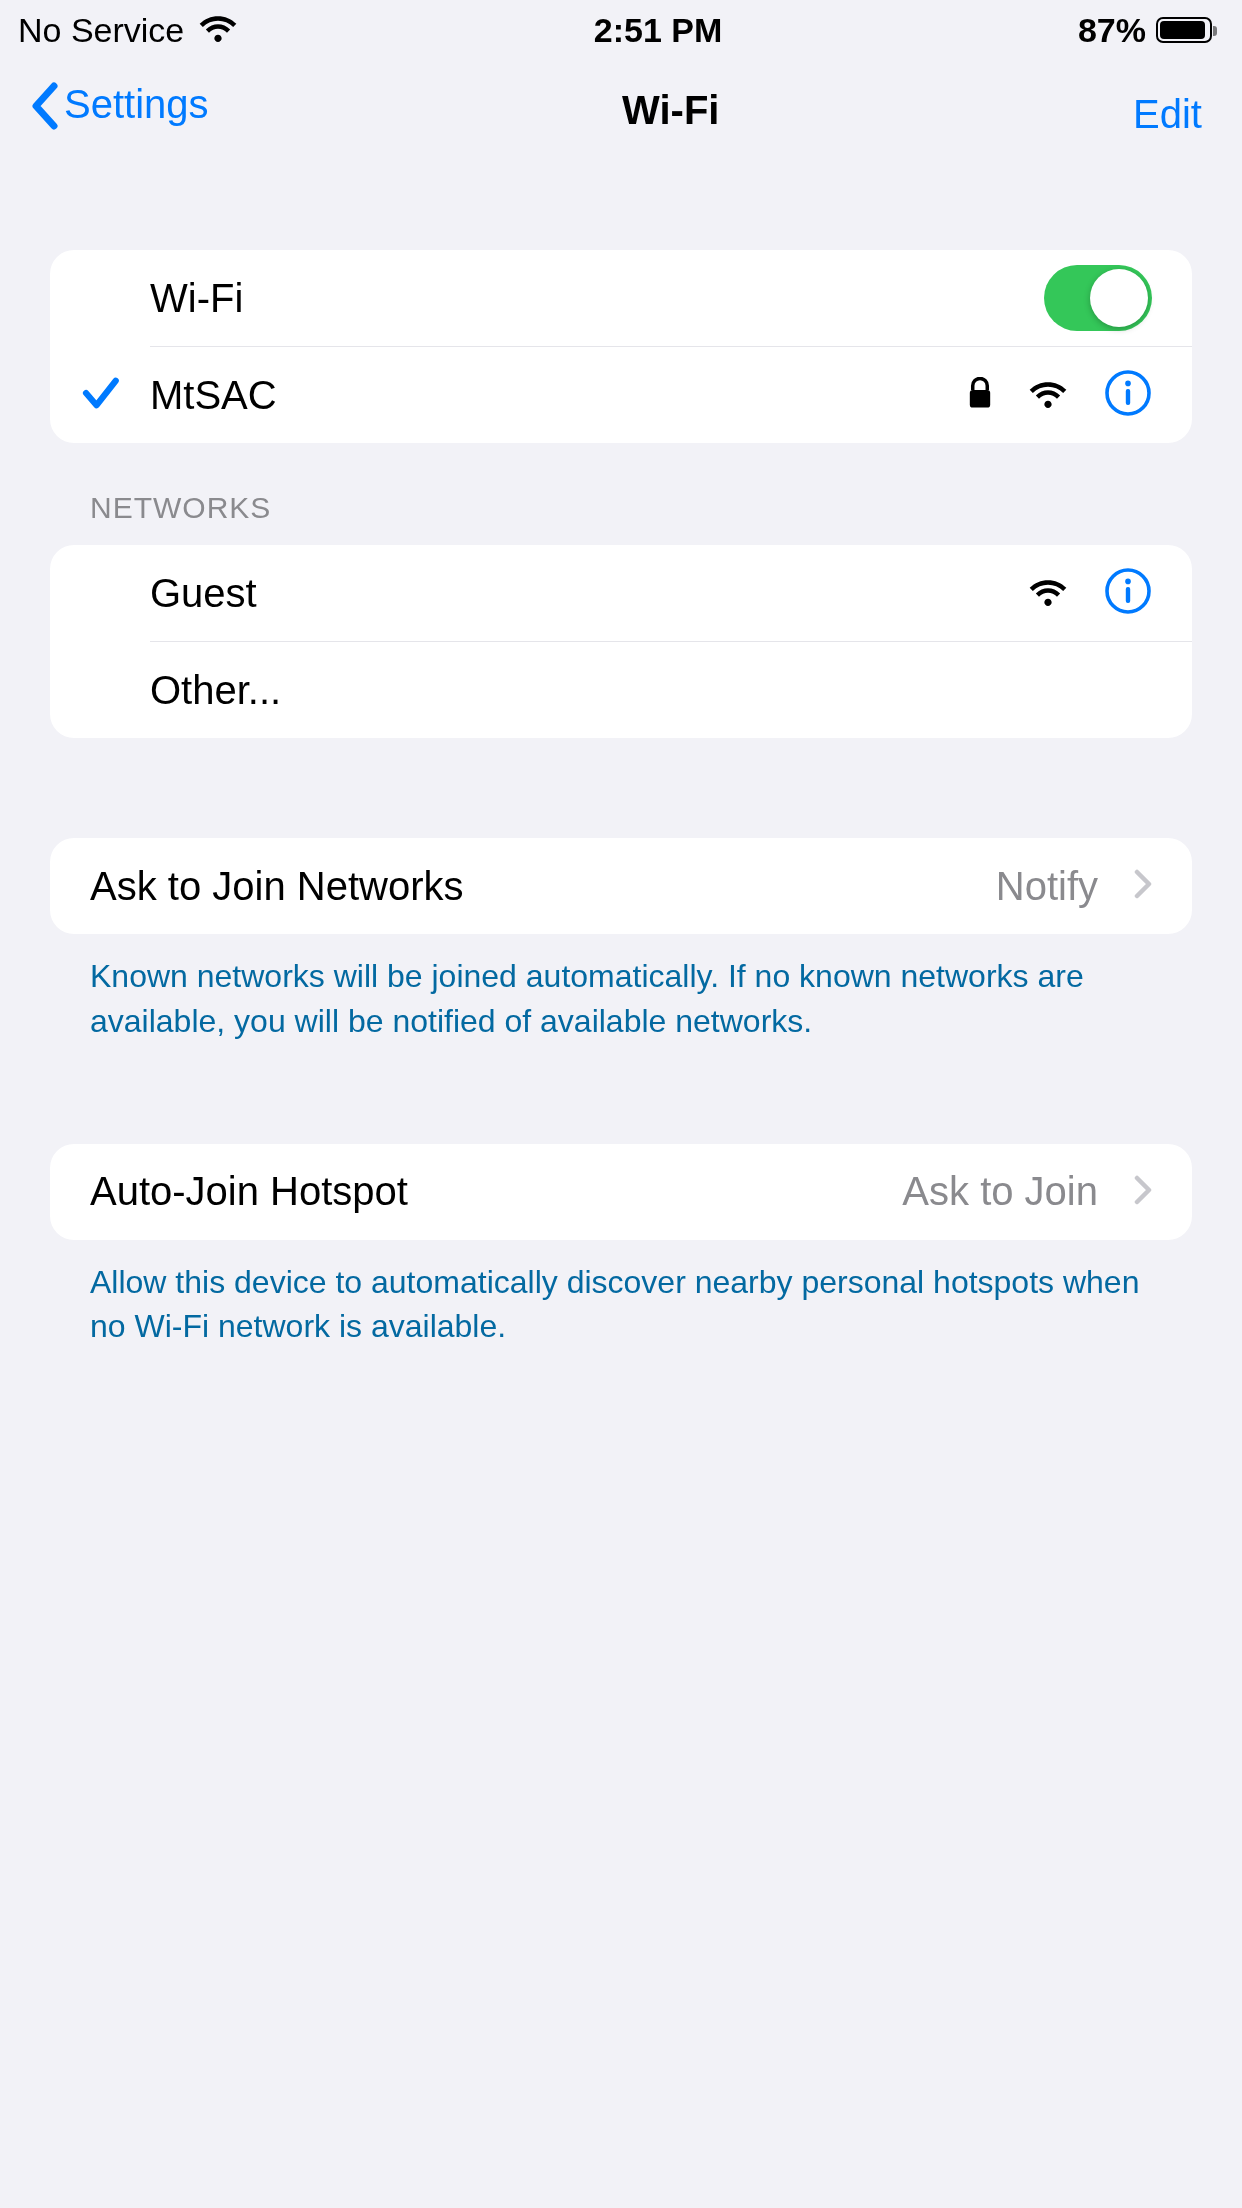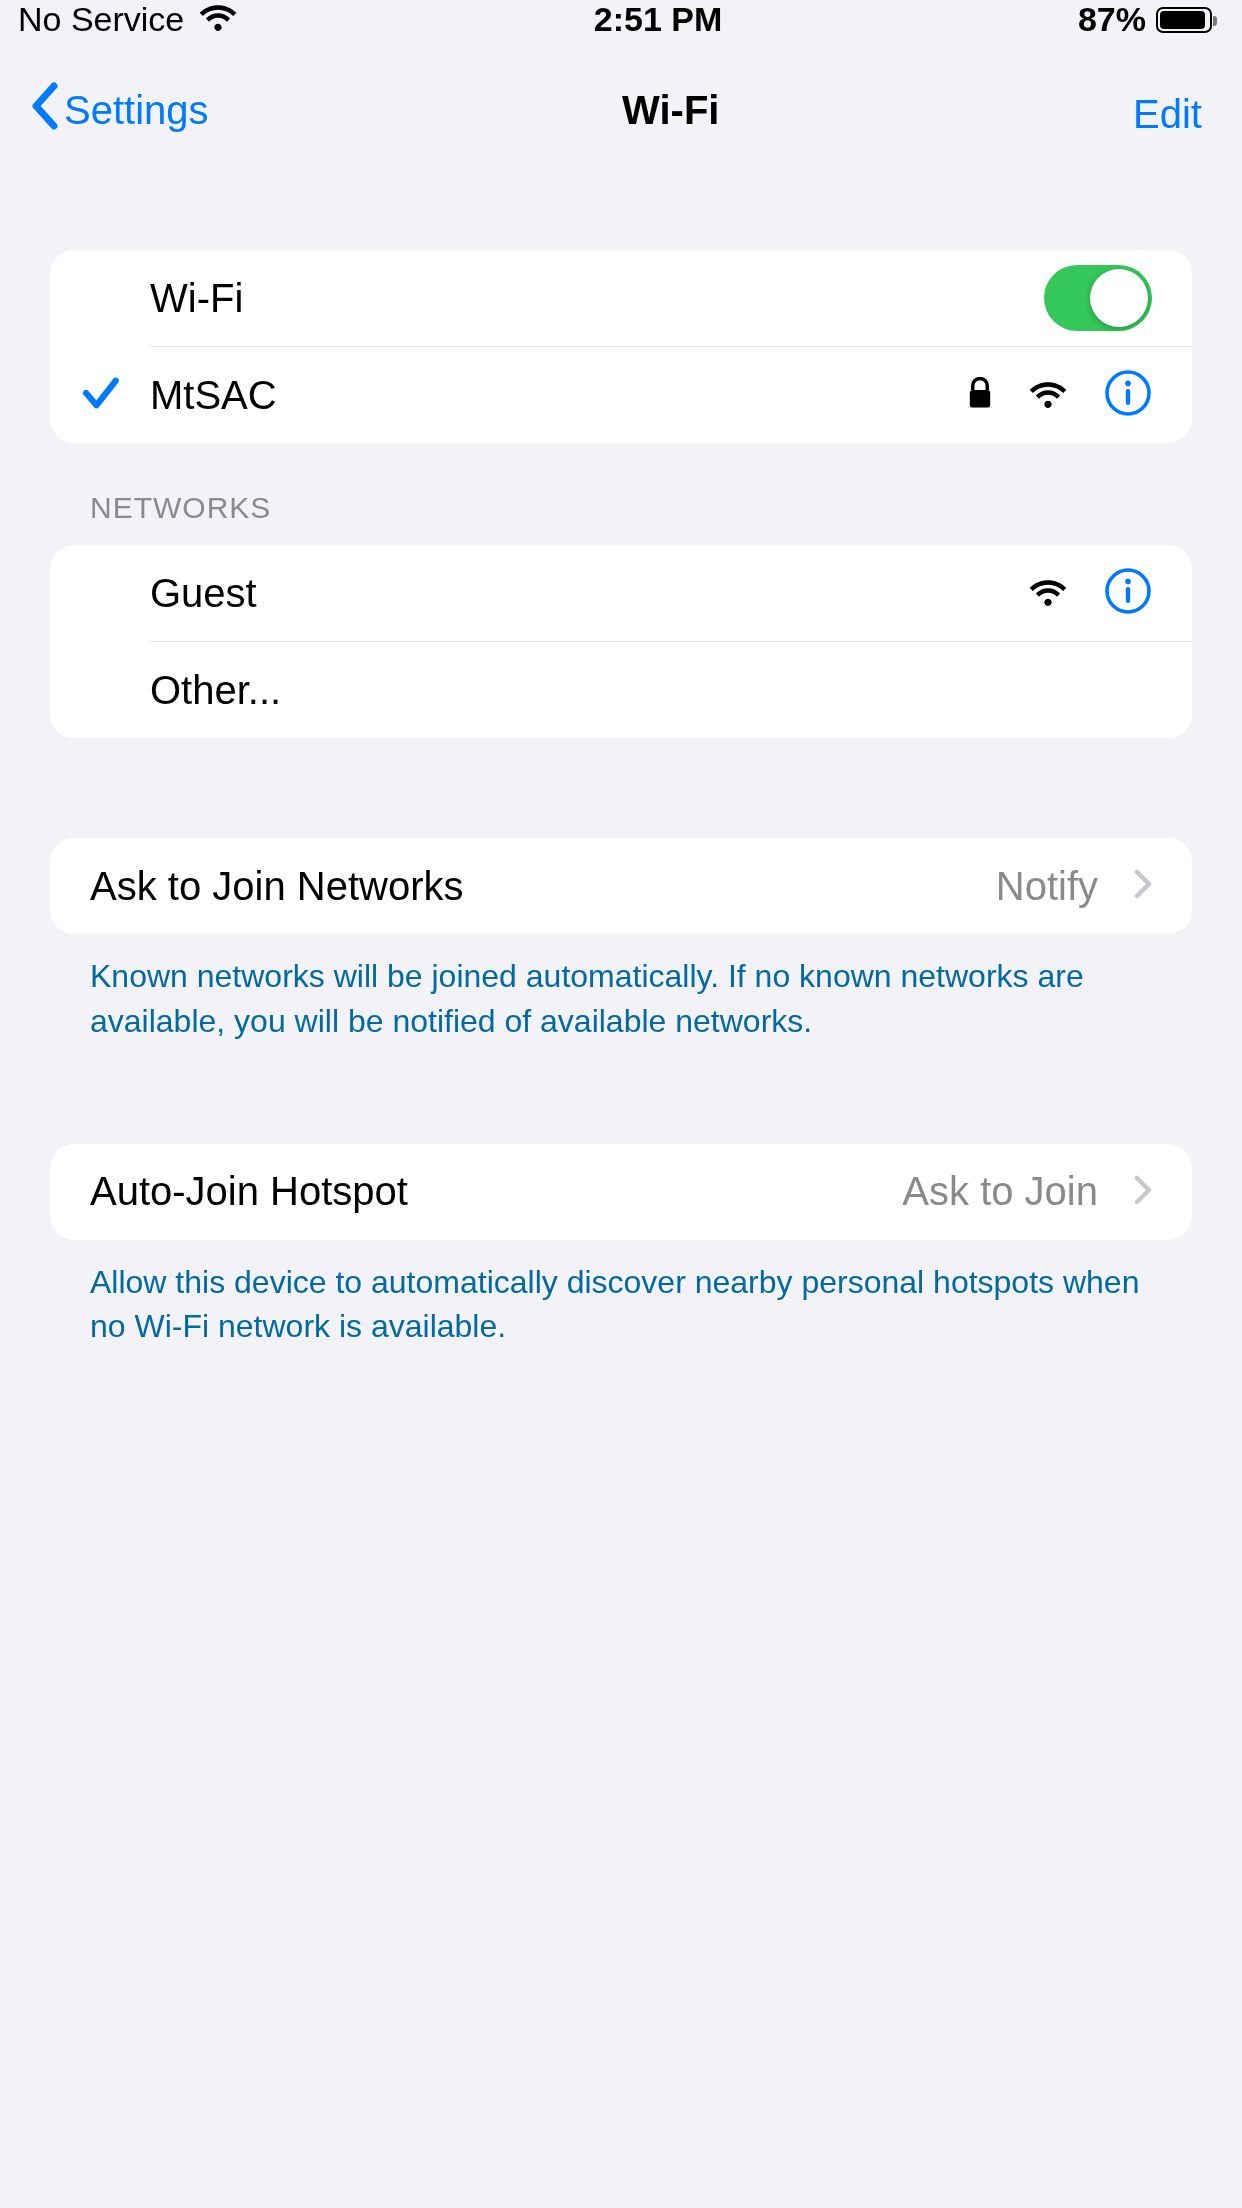--- a/index.html
+++ b/index.html
@@ -8,21 +8,21 @@
     height: 2208px;
     font-family: -apple-system, "Helvetica Neue", Helvetica, Arial, sans-serif;
     background: #f2f2f7;
     color: #000;
     -webkit-font-smoothing: antialiased;
   }
   
   .status-bar {
     display: flex;
     justify-content: space-between;
-    align-items: flex-start;
+    align-items: center;
     height: 60px;
     padding: 0 30px 0 18px;
     font-size: 34px;
     font-weight: 500;
     background: #f2f2f7;
   }
   .status-left { display: flex; align-items: center; gap: 14px; }
   .status-left span { font-weight: 400; }
   .status-center { font-weight: 600; }
   .status-right { display: flex; align-items: center; gap: 10px; font-weight: 700;}
@@ -54,21 +54,21 @@
   
   .nav-bar {
     display: flex;
     align-items: center;
     justify-content: space-between;
     height: 100px;
     padding: 0 40px 0 30px;
     background: #f2f2f7;
   }
   .nav-back {
-    display: flex; align-items: center;
+    display: flex; align-items: flex-start;
     color: #007aff;
     font-size: 40px;
     gap: 6px;
   }
   .nav-title { font-size: 40px; font-weight: 600; }
   .nav-edit { color: #007aff; font-size: 40px; margin-top: 8px; }
   .chevron-left-svg { width: 28px; height: 48px; }
 
   .content { padding: 0 50px; }
   .spacer-top { height: 90px; }

